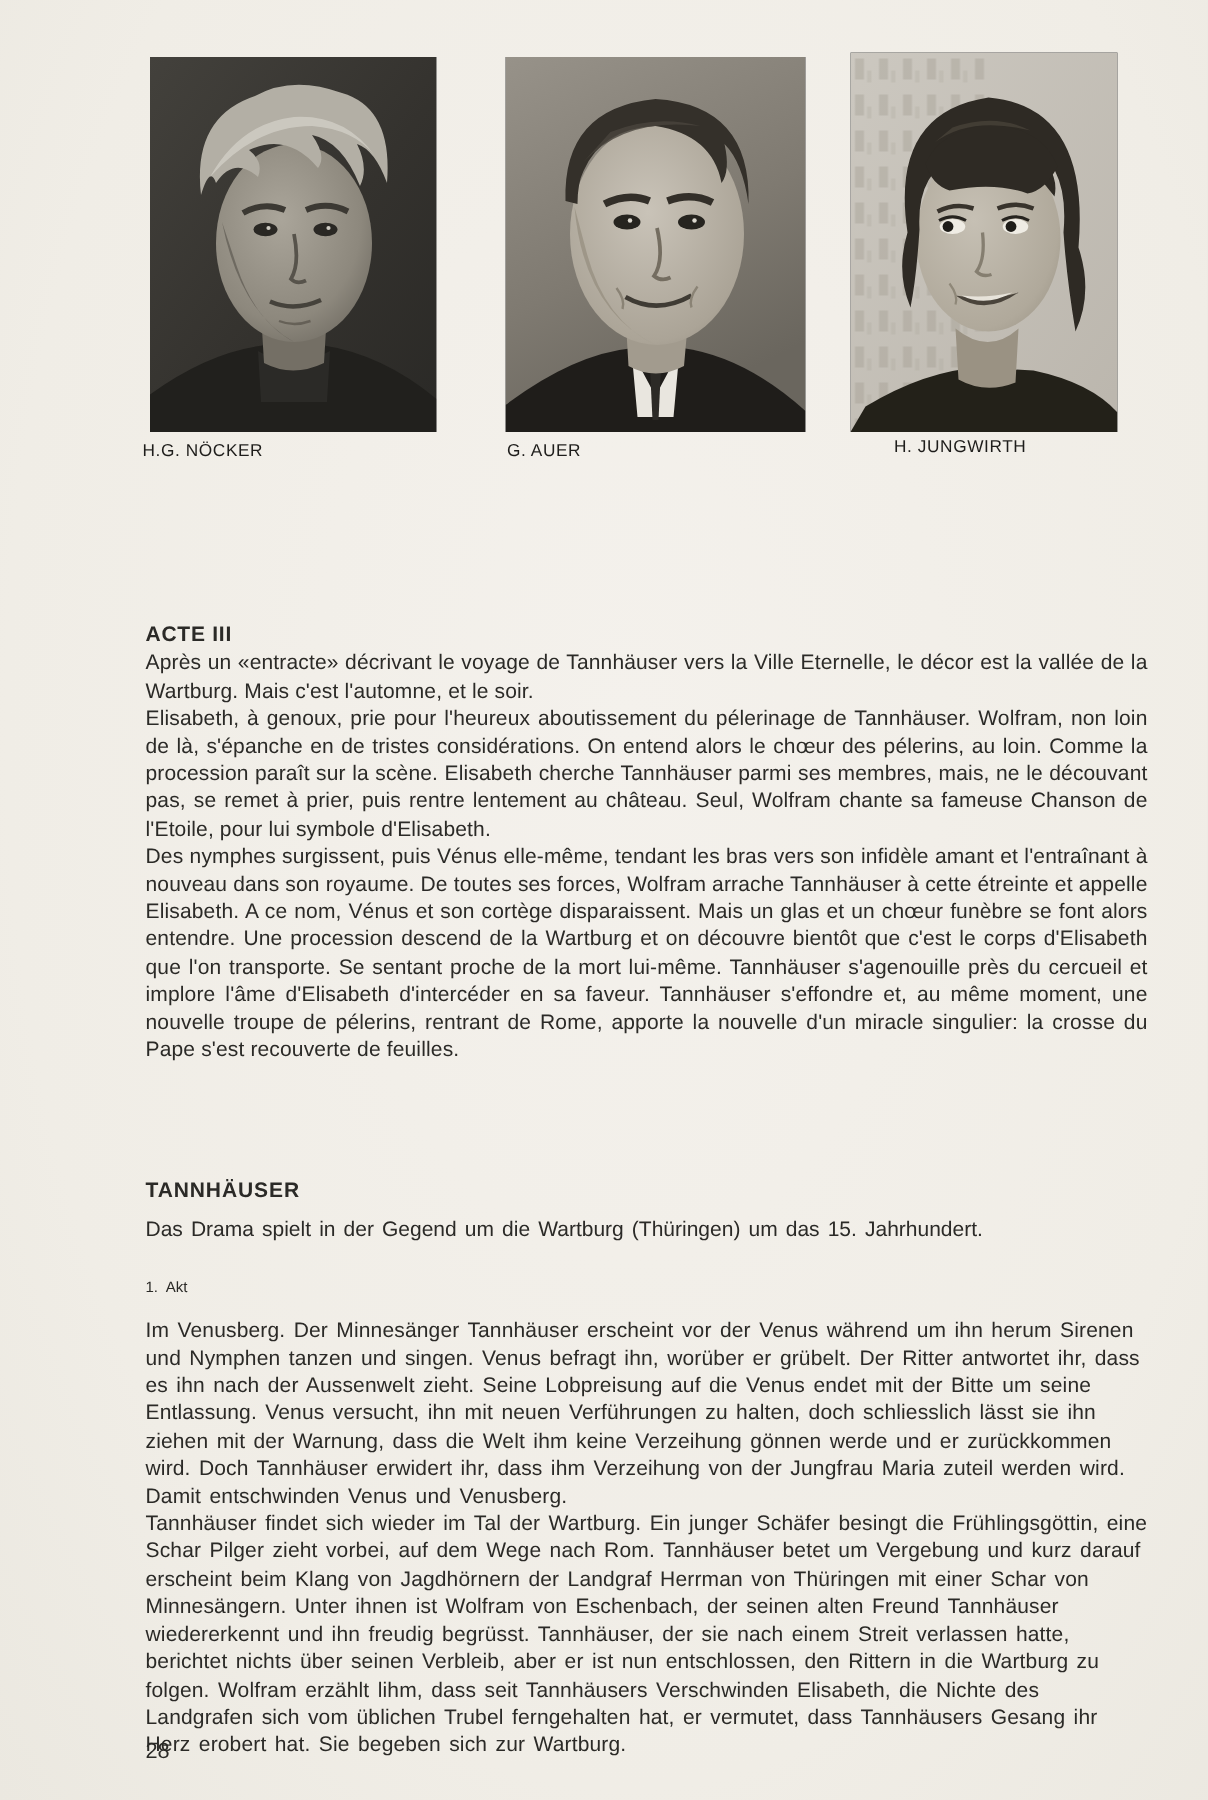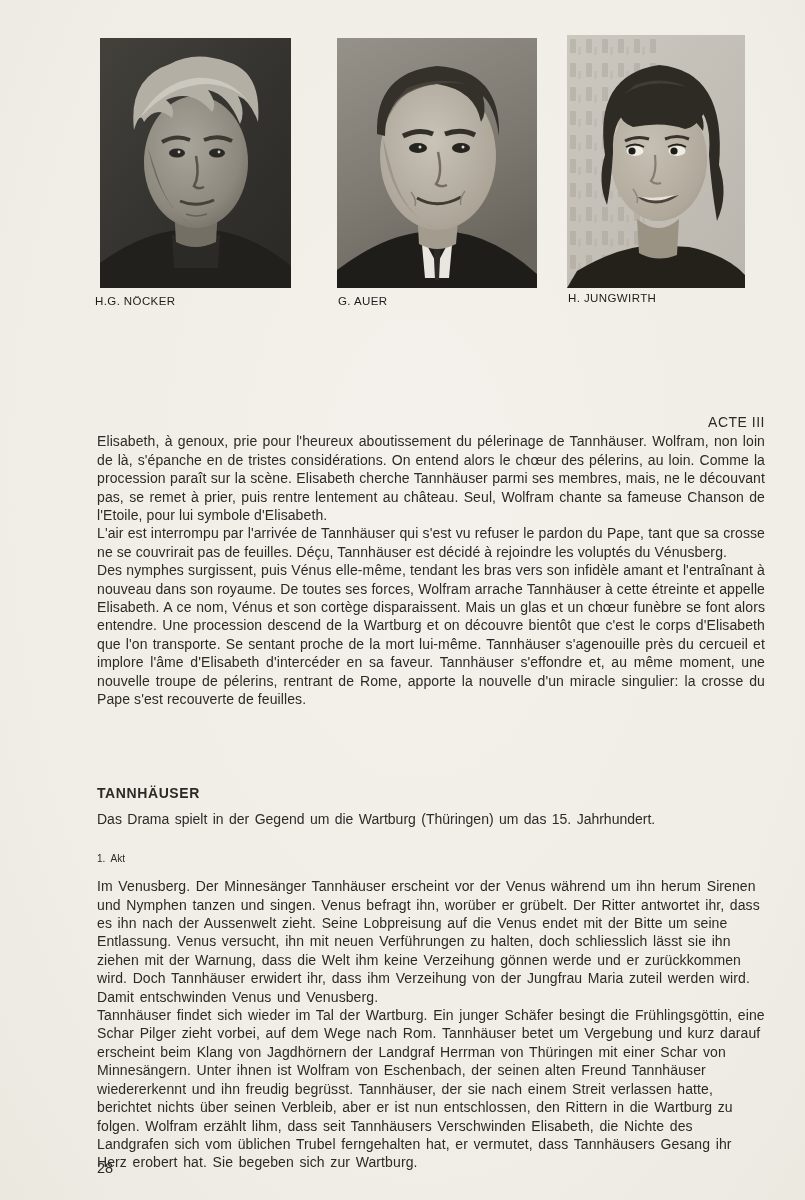--- a/index.html
+++ b/index.html
@@ -26,34 +26,33 @@
 
   .caption {
     position: absolute;
     font-size: 11.5px;
     letter-spacing: 0.4px;
     color: #1e1d1b;
     white-space: nowrap;
   }
   .caption-1 { left: 95px;  top: 295px; }
   .caption-2 { left: 338px; top: 295px; }
-  .caption-3 { left: 568px; top: 292px; text-align: center; }
+  .caption-3 { left: 596px; top: 292px; text-align: center; }
 
   
   .acte-section {
     position: absolute;
     left: 97px; top: 413px;
     width: 668px;
   }
   .acte-heading {
-    font-size: 14px; font-weight: normal;
+    font-size: 14px; font-weight: bold;
     letter-spacing: 0.5px;
     margin: 0 0 1px 0;
     line-height: 18.4px;
-    text-align: right;
   }
   .acte-section p {
     margin: 0;
     font-size: 14px;
     line-height: 18.4px;
     text-align: justify;
     letter-spacing: 0.1px;
   }
 
   .german-section {
@@ -231,22 +230,22 @@
       <path d="M66,154 Q72,162 70,168" stroke="#8f8879" stroke-width="1.5" fill="none"></path>
     </svg>
   </figure>
 
   <div class="caption caption-1">H.G. NÖCKER</div>
   <div class="caption caption-2">G. AUER</div>
   <div class="caption caption-3">H. JUNGWIRTH</div>
 
   <section class="acte-section">
     <h2 class="acte-heading">ACTE III</h2>
+    <p>Après un «entracte» décrivant le voyage de Tannhäuser vers la Ville Eternelle, le décor est la vallée de la Wartburg. Mais c'est l'automne, et le soir.</p>
     <p>Elisabeth, à genoux, prie pour l'heureux aboutissement du pélerinage de Tannhäuser. Wolfram, non loin de là, s'épanche en de tristes considérations. On entend alors le chœur des pélerins, au loin. Comme la procession paraît sur la scène. Elisabeth cherche Tannhäuser parmi ses membres, mais, ne le découvant pas, se remet à prier, puis rentre lentement au château. Seul, Wolfram chante sa fameuse Chanson de l'Etoile, pour lui symbole d'Elisabeth.</p>
-    <p>L'air est interrompu par l'arrivée de Tannhäuser qui s'est vu refuser le pardon du Pape, tant que sa crosse ne se couvrirait pas de feuilles. Déçu, Tannhäuser est décidé à rejoindre les voluptés du Vénusberg.</p>
     <p>Des nymphes surgissent, puis Vénus elle-même, tendant les bras vers son infidèle amant et l'entraînant à nouveau dans son royaume. De toutes ses forces, Wolfram arrache Tannhäuser à cette étreinte et appelle Elisabeth. A ce nom, Vénus et son cortège disparaissent. Mais un glas et un chœur funèbre se font alors entendre. Une procession descend de la Wartburg et on découvre bientôt que c'est le corps d'Elisabeth que l'on transporte. Se sentant proche de la mort lui-même. Tannhäuser s'agenouille près du cercueil et implore l'âme d'Elisabeth d'intercéder en sa faveur. Tannhäuser s'effondre et, au même moment, une nouvelle troupe de pélerins, rentrant de Rome, apporte la nouvelle d'un miracle singulier: la crosse du Pape s'est recouverte de feuilles.</p>
   </section>
 
   <section class="german-section">
     <h2 class="german-heading">TANNHÄUSER</h2>
     <p class="german-intro">Das Drama spielt in der Gegend um die Wartburg (Thüringen) um das 15. Jahrhundert.</p>
     <h3 class="act-heading">1.  Akt</h3>
     <p class="body first">Im Venusberg. Der Minnesänger Tannhäuser erscheint vor der Venus während um ihn herum Sirenen und Nymphen tanzen und singen. Venus befragt ihn, worüber er grübelt. Der Ritter antwortet ihr, dass es ihn nach der Aussenwelt zieht. Seine Lobpreisung auf die Venus endet mit der Bitte um seine Entlassung. Venus versucht, ihn mit neuen Verführungen zu halten, doch schliesslich lässt sie ihn ziehen mit der Warnung, dass die Welt ihm keine Verzeihung gönnen werde und er zurückkommen wird. Doch Tannhäuser erwidert ihr, dass ihm Verzeihung von der Jungfrau Maria zuteil werden wird. Damit entschwinden Venus und Venusberg.</p>
     <p class="body">Tannhäuser findet sich wieder im Tal der Wartburg. Ein junger Schäfer besingt die Frühlingsgöttin, eine Schar Pilger zieht vorbei, auf dem Wege nach Rom. Tannhäuser betet um Vergebung und kurz darauf erscheint beim Klang von Jagdhörnern der Landgraf Herrman von Thüringen mit einer Schar von Minnesängern. Unter ihnen ist Wolfram von Eschenbach, der seinen alten Freund Tannhäuser wiedererkennt und ihn freudig begrüsst. Tannhäuser, der sie nach einem Streit verlassen hatte, berichtet nichts über seinen Verbleib, aber er ist nun entschlossen, den Rittern in die Wartburg zu folgen. Wolfram erzählt lihm, dass seit Tannhäusers Verschwinden Elisabeth, die Nichte des Landgrafen sich vom üblichen Trubel ferngehalten hat, er vermutet, dass Tannhäusers Gesang ihr Herz erobert hat. Sie begeben sich zur Wartburg.</p>
   </section>

